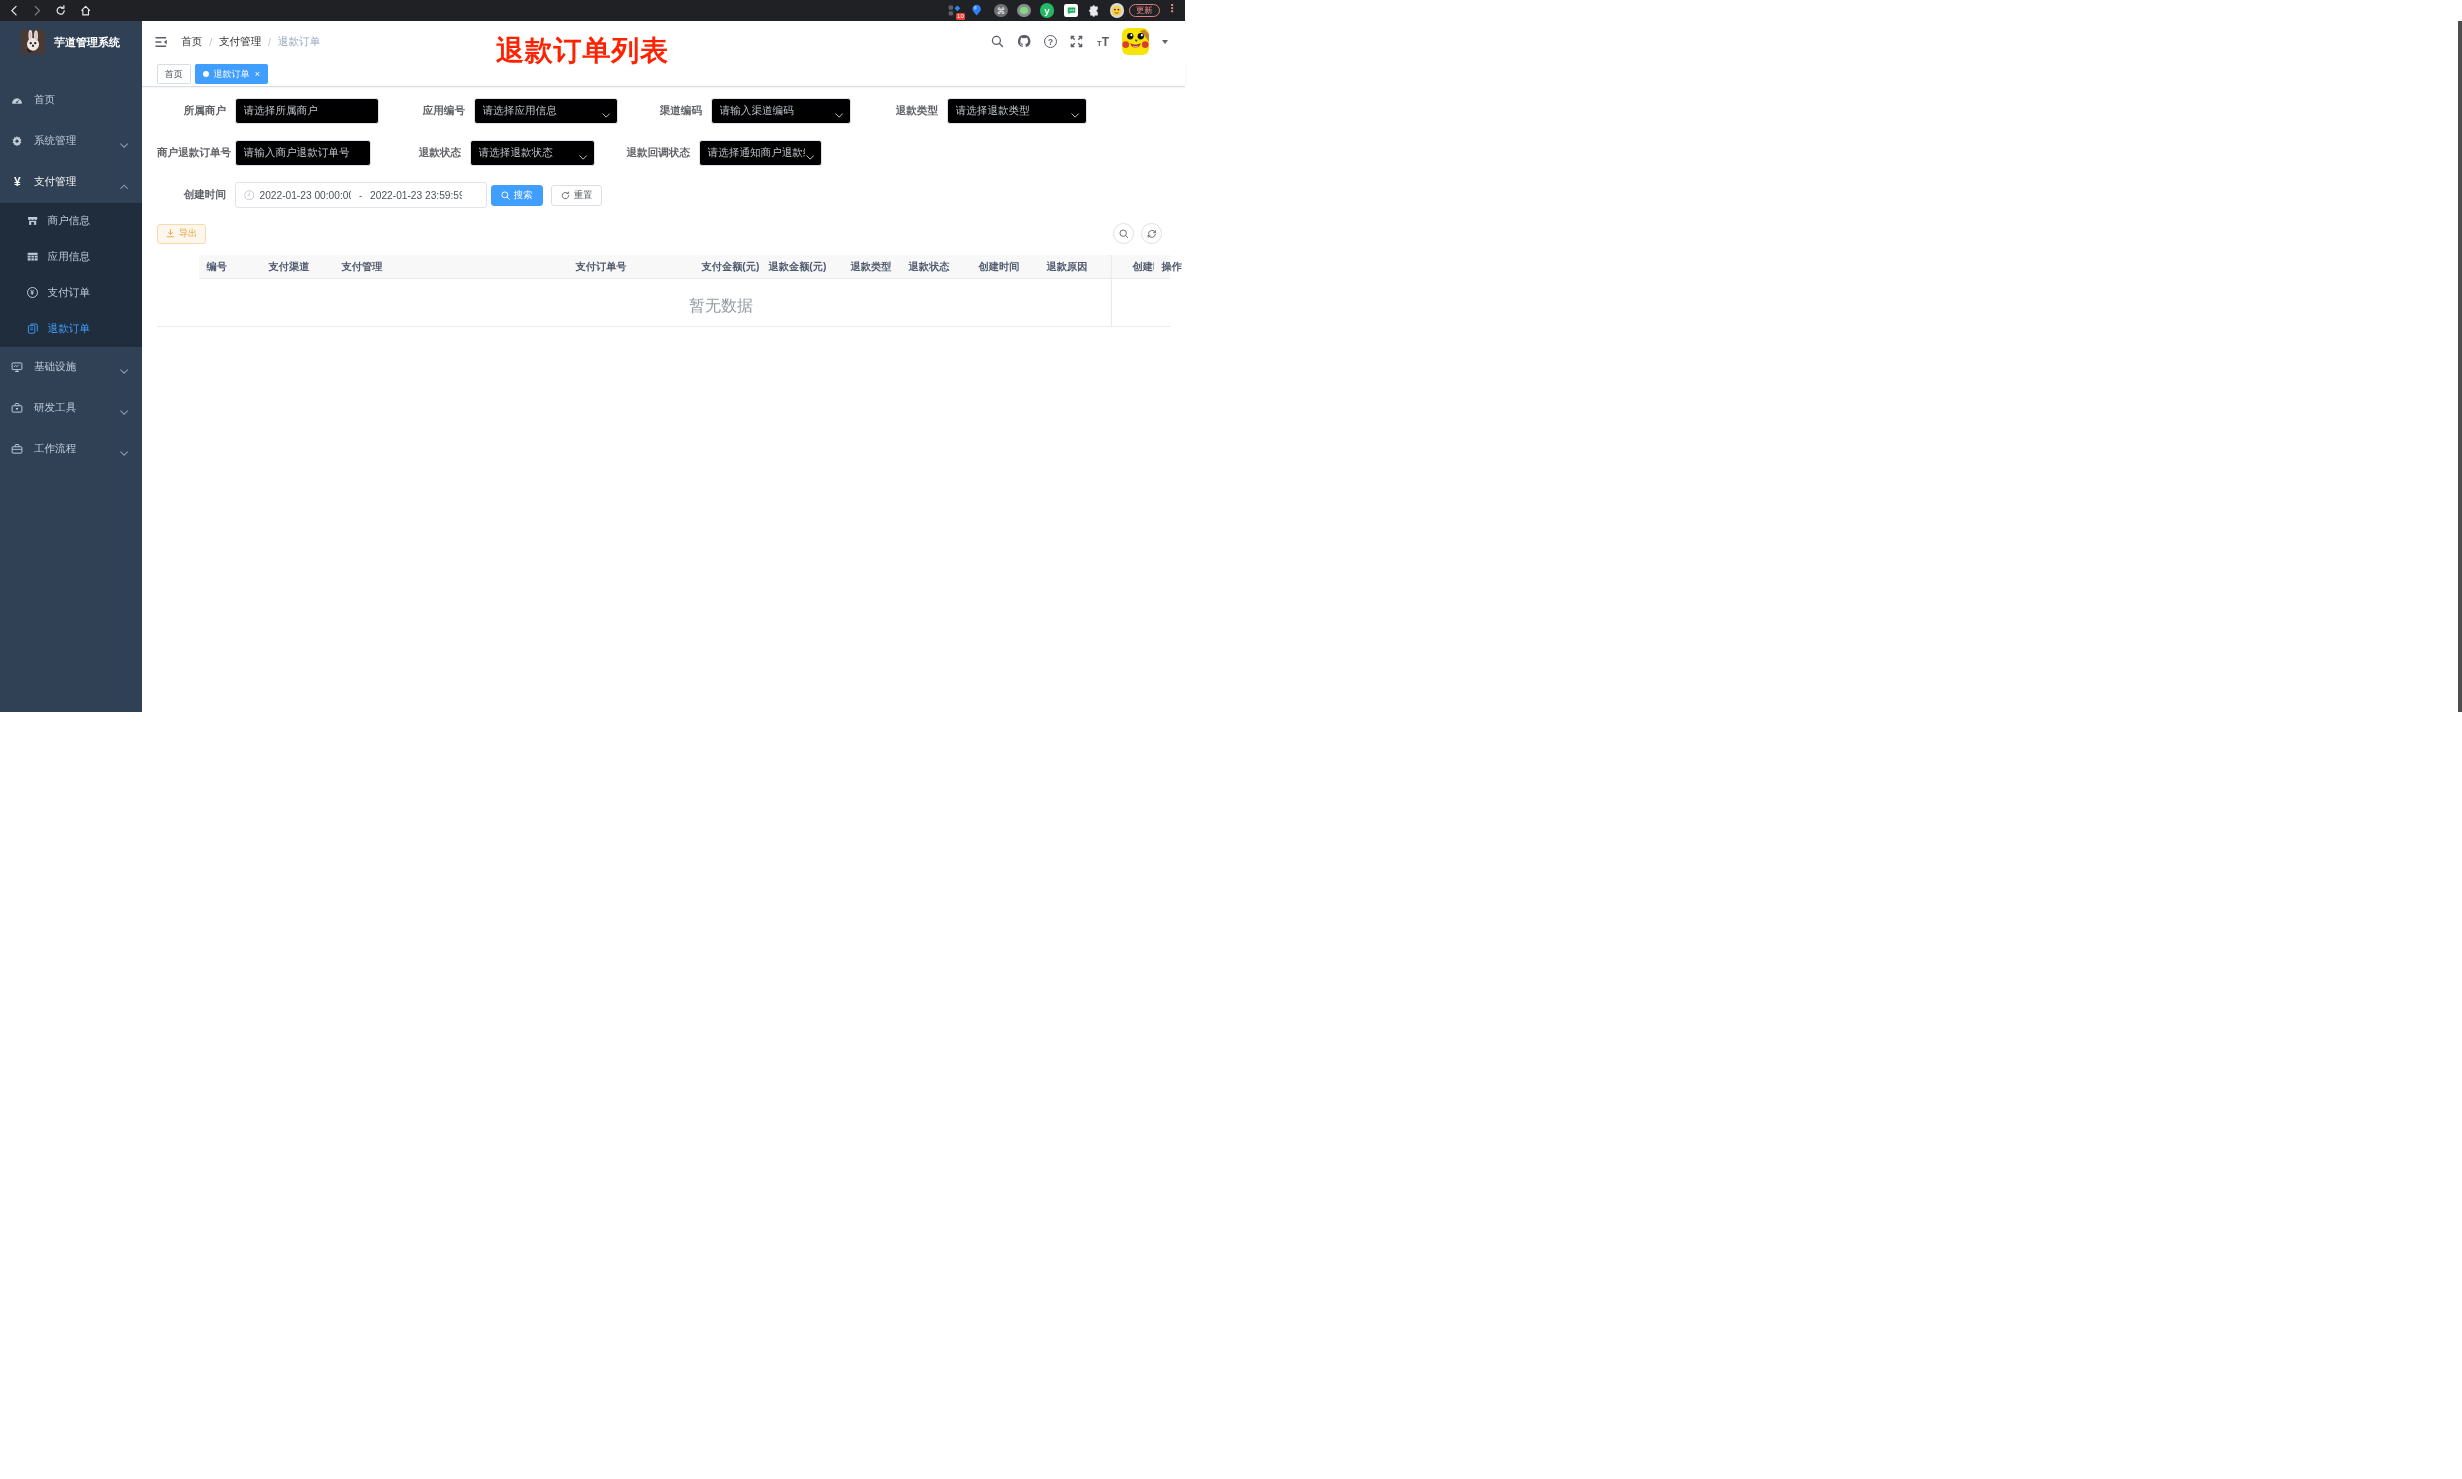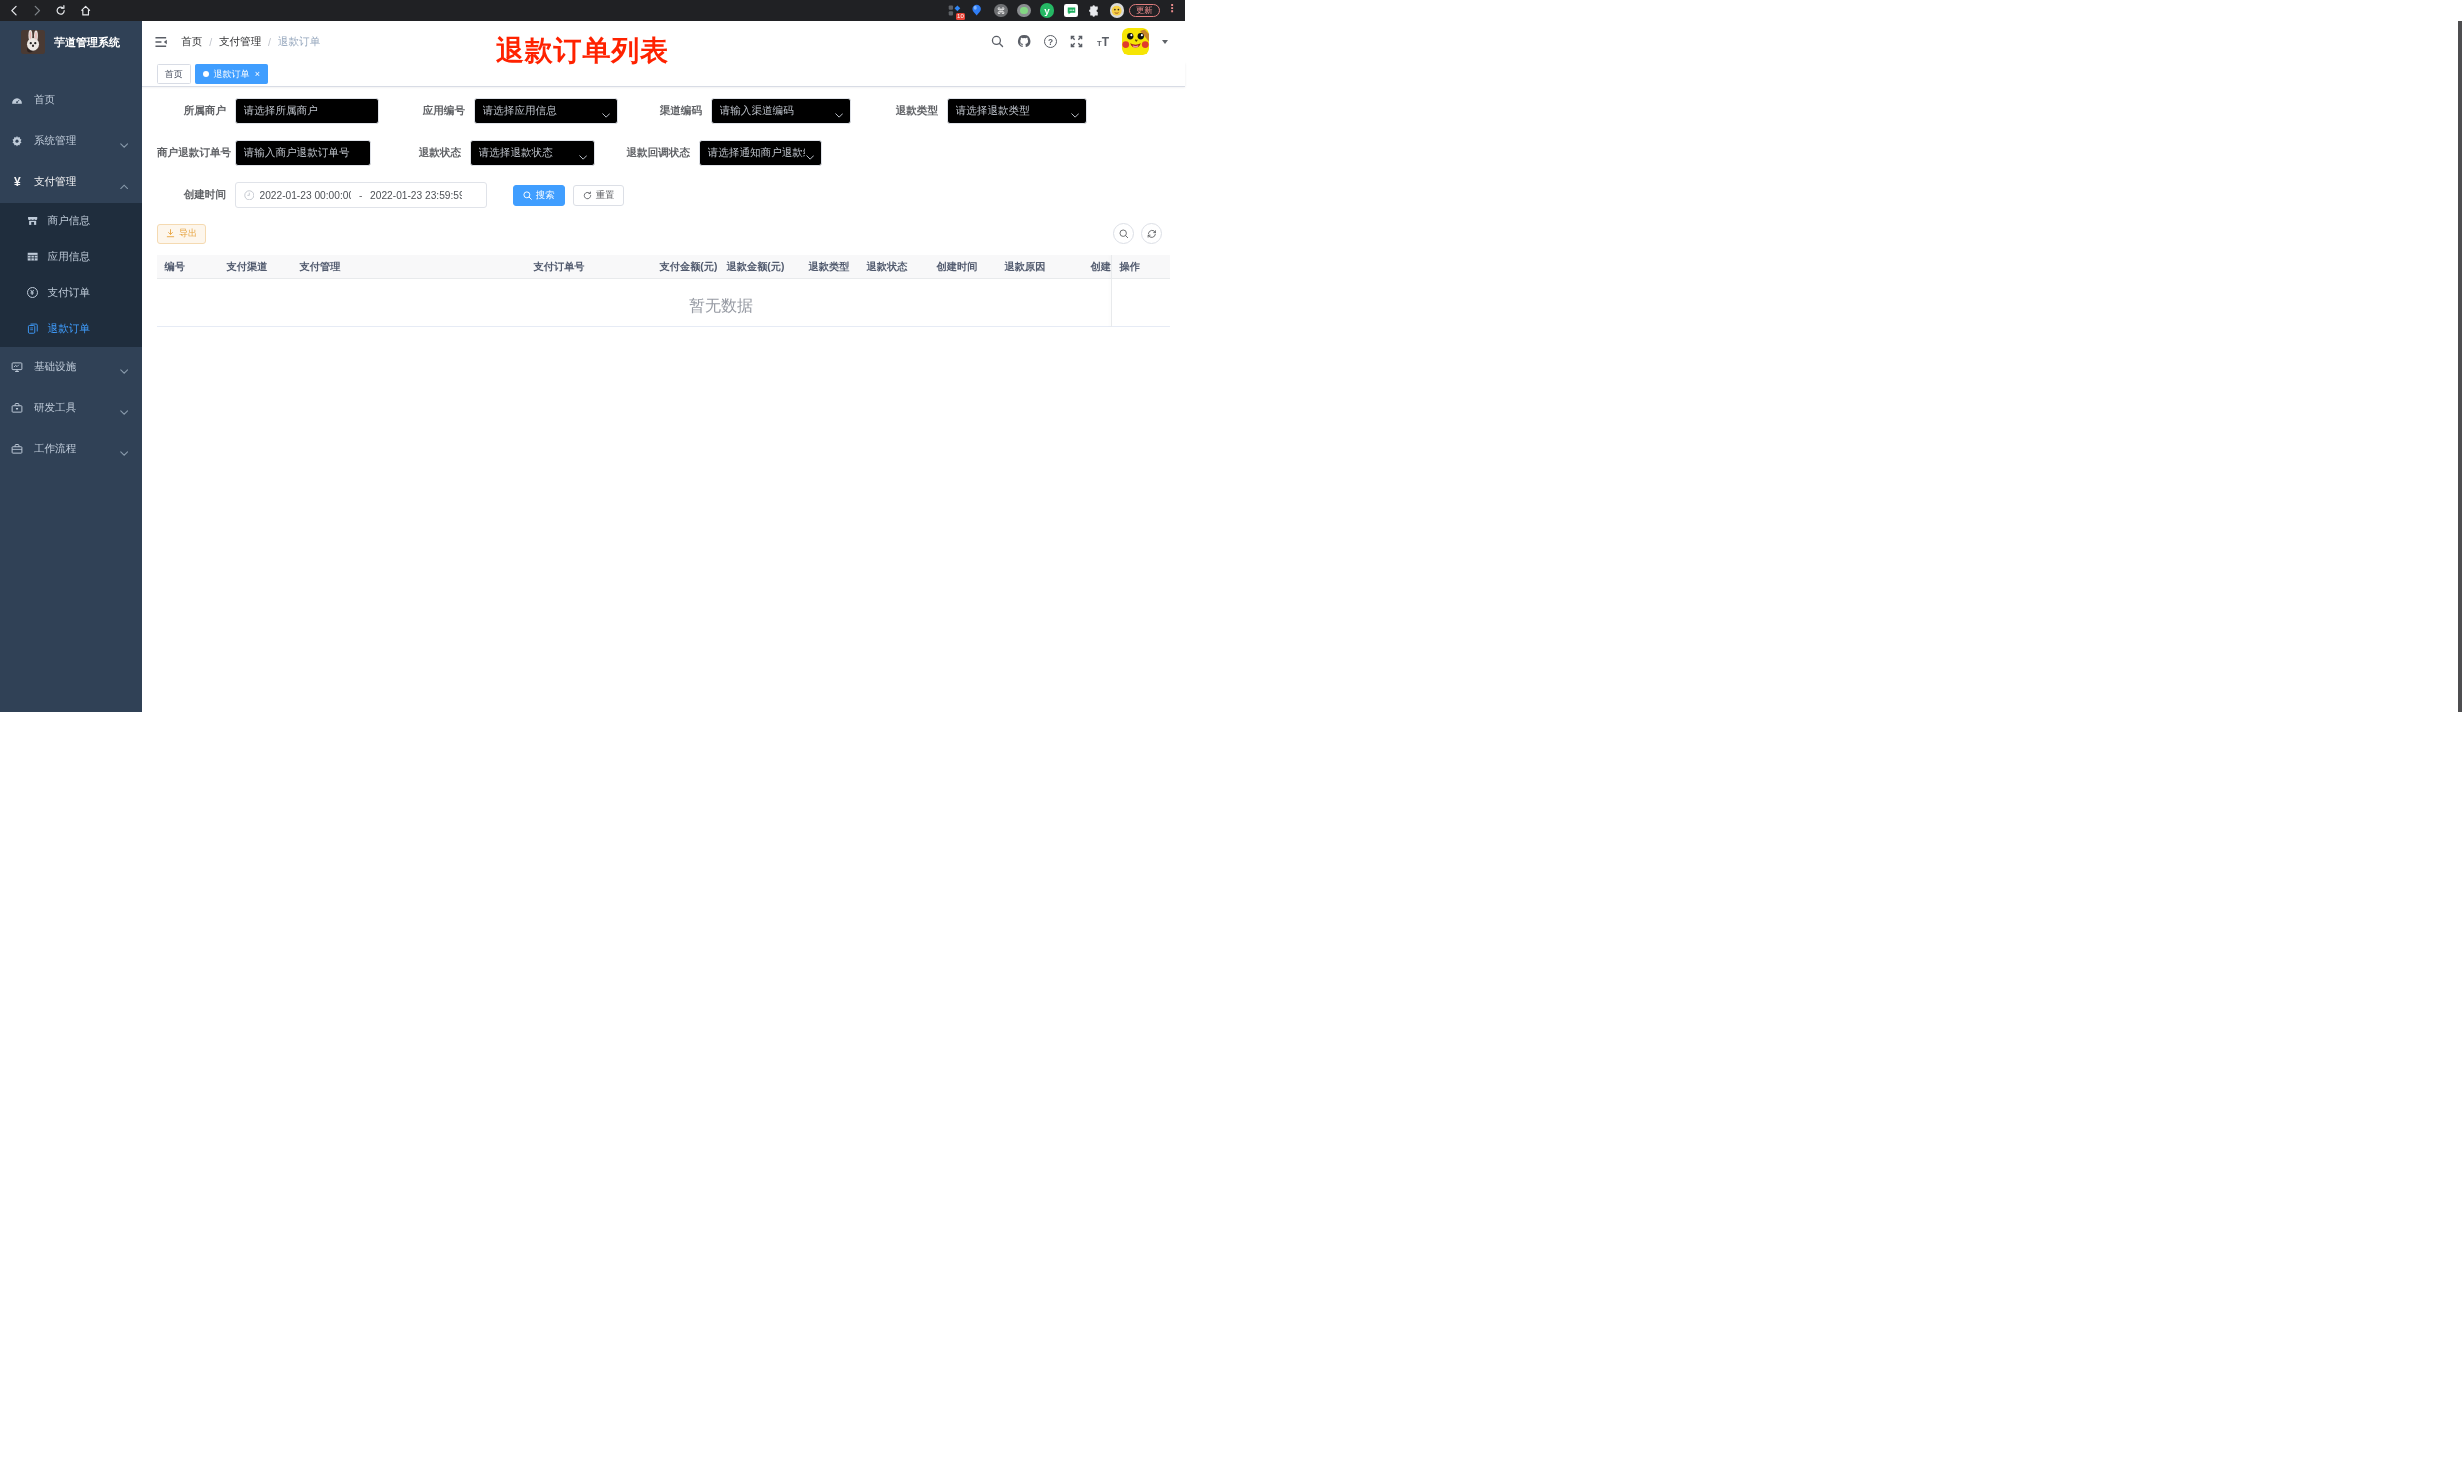--- a/index.html
+++ b/index.html
@@ -86,21 +86,21 @@
   .btn-primary { background:#409eff; color:#fff; border:0.8px solid #409eff; padding:0 9px; }
   .btn-plain { background:#fff; color:#606266; border:0.8px solid #dcdfe6; padding:0 9px; }
   .btn-export { position:absolute; left:15px; top:137px; height:19.7px; background:#fdf6ec; border:0.8px solid #f5dab1;
     color:#e6a23c; border-radius:3px; font-size:9px; display:flex; align-items:center; gap:3.8px; padding:0 8.3px; cursor:pointer; }
   .tool-circles { position:absolute; top:136px; right:23px; display:flex; gap:6.8px; }
   .circ-btn { width:21px; height:21px; border:0.8px solid #dcdfe6; border-radius:50%; background:#fff;
     display:flex; align-items:center; justify-content:center; cursor:pointer; color:#606266; }
 
   
   .table { position:absolute; left:15px; top:168px; width:1013px; }
-  .thead { height:24px; background:#f8f8f9; display:flex; align-items:center; border-bottom:0.8px solid #e8eaec; }
+  .thead { height:24px; background:#f8f8f9; display:flex; align-items:center; border-bottom:0.8px solid #e8eaec;margin-left:42px; }
   .th { font-size:10.2px; font-weight:700; color:#515a6e; padding-left:7.6px; white-space:nowrap; overflow:hidden; flex:none; }
   .trow-empty { height:48px; border-bottom:0.8px solid #e6ebf5; position:relative; background:#fff; }
   .empty-text { position:absolute; left:532px; top:16.6px; font-size:16px; color:#969aa3; }
   .fixed-divider { position:absolute; left:954px; top:0; width:0.8px; height:72px; background:#e8eaec;
     box-shadow:-1.5px 0 3px rgba(0,0,0,.04); }
 </style>
 </head>
 <body>
 
 <div class="browser">
@@ -462,21 +462,21 @@
           <span style="margin-right:5.3px;display:flex">
             <svg width="10.6" height="10.6" viewBox="0 0 14 14">
                 <circle cx="7" cy="7" r="6" stroke="#c0c4cc" stroke-width="1.2" fill="none"></circle>
                 <path d="M7 3.5V7H4.5" stroke="#c0c4cc" stroke-width="1.2" fill="none"></path>
               </svg>
           </span>
           <span class="dval" style="width:92px">2022-01-23 00:00:00</span>
           <span style="flex:none;padding:0 7.6px;color:#606266">-</span>
           <span class="dval" style="width:92px">2022-01-23 23:59:59</span>
         </span>
-        <span class="btn btn-primary" style="margin-left:26px">
+        <span class="btn btn-primary" style="margin-left:4px">
           <svg width="9" height="9" viewBox="0 0 14 14">
               <circle cx="6" cy="6" r="4.6" stroke="#fff" stroke-width="1.5" fill="none"></circle>
               <path d="M9.5 9.5L13 13" stroke="#fff" stroke-width="1.5" stroke-linecap="round"></path>
             </svg>
           <span>搜索</span>
         </span>
         <span class="btn btn-plain" style="margin-left:8.3px">
           <svg width="9" height="9" viewBox="0 0 14 14">
               <path d="M12 7a5 5 0 1 1-1.5-3.5" stroke="#606266" stroke-width="1.4" fill="none" stroke-linecap="round"></path>
               <path d="M11.5 1v3h-3" stroke="#606266" stroke-width="1.4" fill="none" stroke-linejoin="round"></path>

